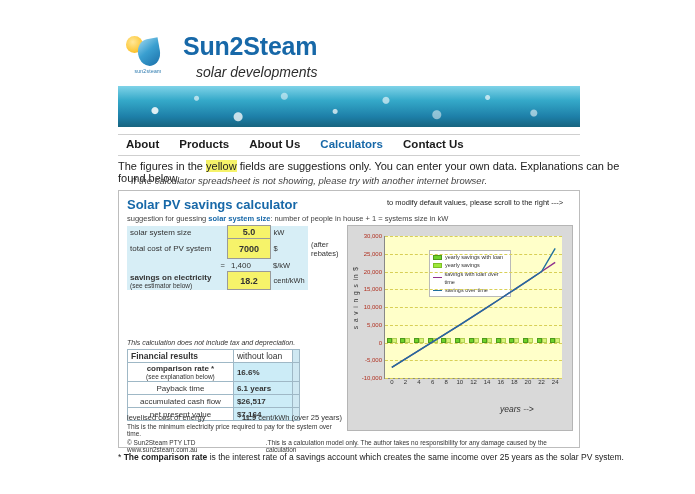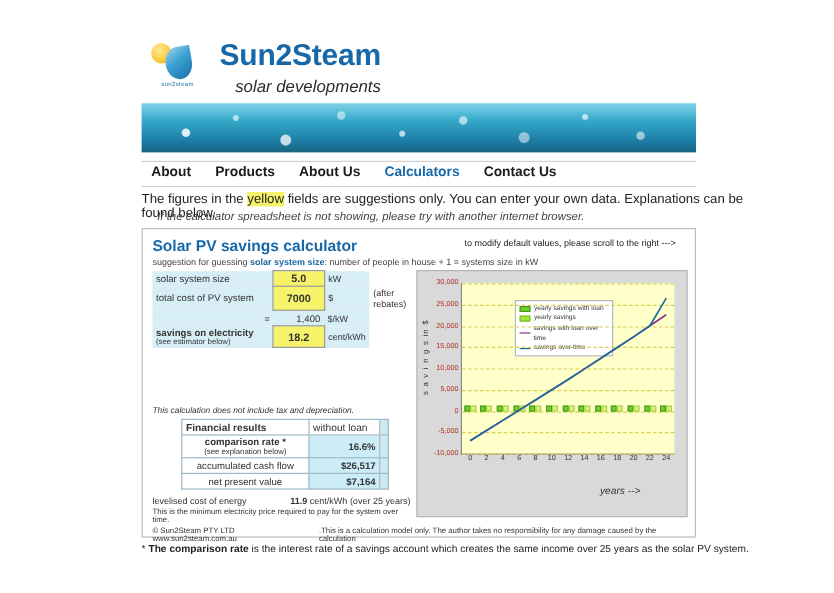--- a/index.html
+++ b/index.html
@@ -115,34 +115,34 @@
   }
   .tbl td { padding:1px 3px; height:13px; vertical-align:middle; }
   .cell-label { background:#d7eef6; width:108px; }
   .cell-yellow {
     background:#f6f36a; border:1px solid #9a9a9a;
     text-align:center; font-weight:bold; font-size:9px; width:44px;
   }
   .cell-unit { background:#d7eef6; width:38px; font-size:7.5px; }
   .cell-plain { background:#ffffff; font-size:7.5px; }
   .cell-blue { background:#d7eef6; }
-  .cell-calc { background:#d7eef6; text-align:right; font-size:8px; }
+  .cell-calc { background:#d7eef6; text-align:left; font-size:8px; }
   .sub { font-size:6.5px; color:#333; display:block; }
   .note-italic {
     position:absolute; left:8px; top:148px;
     font-size:7px; font-style:italic; color:#333;
   }
   
   .tbl2 {
     position:absolute; left:8px; top:158px; width:173px;
-    border-collapse:collapse; font-size:8px;margin-left:24px;
+    border-collapse:collapse; font-size:8px;
   }
   .tbl2 td { border:1px solid #9fb8c6; padding:1px 3px; height:13px; }
   .fr-head { background:#ffffff; font-weight:bold; font-size:8.5px; }
-  .fr-val { background:#ccecf7; font-weight:bold; text-align:right; }
+  .fr-val { background:#ccecf7; font-weight:bold; text-align:left; }
   .fr-lbl { background:#ffffff;text-align:center; }
   .fr-blank { background:#cfe8f2; }
   .tail {
     position:absolute; left:8px; top:222px; width:215px; font-size:7.5px;
   }
   .tail .row { display:flex; justify-content:space-between; }
   .tail .note { font-size:6.5px; color:#333; margin-top:1px; }
   .footer-line {
     position:absolute; left:8px; top:248px; width:448px;
     font-size:6.5px; color:#333;
@@ -281,20 +281,25 @@
         <td class="fr-head" style="width:108px;">Financial results</td>
         <td class="fr-head" style="width:60px;text-align:left;font-weight:normal;">without loan</td>
         <td class="fr-blank"></td>
       </tr>
       <tr>
         <td class="fr-lbl">
           <b>comparison rate *</b>
           <span class="sub">(see explanation below)</span>
         </td>
         <td class="fr-val">16.6%</td>
+        <td class="fr-blank"></td>
+      </tr>
+      <tr>
+        <td class="fr-lbl">Payback time</td>
+        <td class="fr-val">6.1 years</td>
         <td class="fr-blank"></td>
       </tr>
       <tr>
         <td class="fr-lbl">accumulated cash flow</td>
         <td class="fr-val">$26,517</td>
         <td class="fr-blank"></td>
       </tr>
       <tr>
         <td class="fr-lbl">net present value</td>
         <td class="fr-val">$7,164</td>

